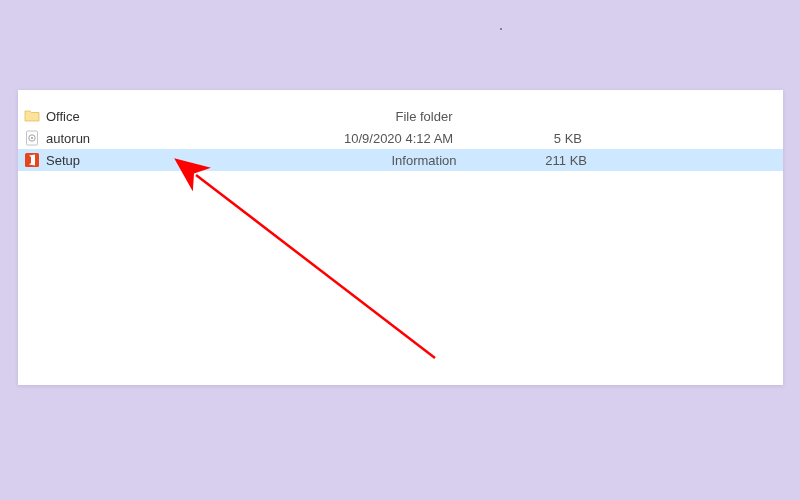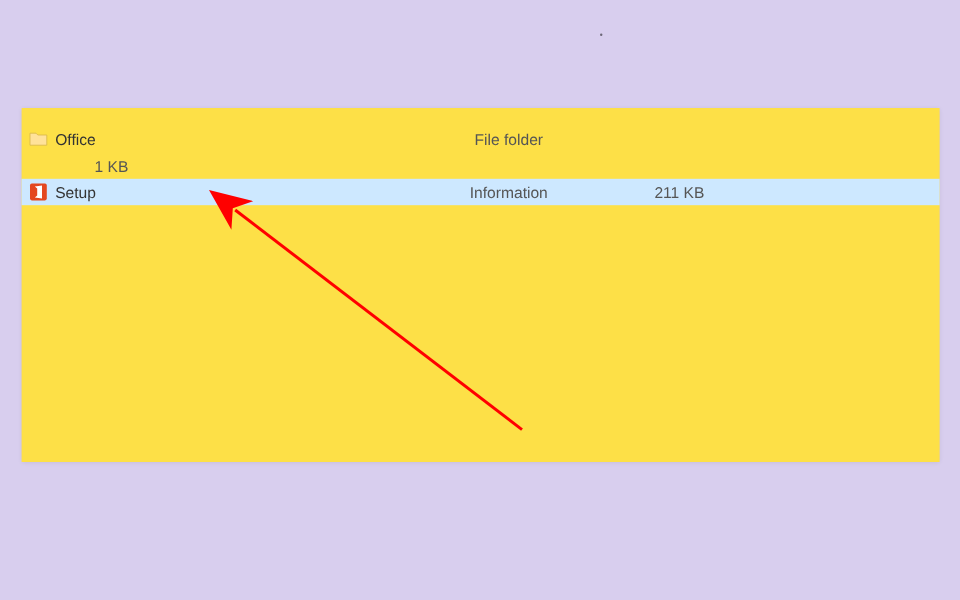--- a/index.html
+++ b/index.html
@@ -12,21 +12,21 @@
       color: #333;
       position: relative;
       overflow: hidden;
     }
     .window {
       position: absolute;
       left: 18px;
       top: 90px;
       width: 765px;
       height: 295px;
-      background: #fde047;
+      background: #ffffff;
       box-shadow: 0 1px 4px rgba(0,0,0,0.1);
     }
     .row {
       display: flex;
       align-items: center;
       height: 22px;
       padding-left: 6px;
     }
     .row.selected {
       background: #cde8ff;
@@ -63,21 +63,32 @@
             <svg viewBox="0 0 16 16" width="16" height="16">
               <path d="M1 3h5l1.5 1.5H15V13H1z" fill="#ffe29a" stroke="#d9b84a" stroke-width="0.7"></path>
             </svg>
           </span>
           <span>Office</span>
         </div>
         <div class="col-type">File folder</div>
         <div class="col-size"></div>
       </div>
       <div class="row">
-        <div class="col-size">1 KB</div>
+        <div class="col-name">
+          <span class="icon">
+            <svg viewBox="0 0 16 16" width="16" height="16">
+              <rect x="2.5" y="1" width="11" height="14" rx="1" fill="#fdfdfd" stroke="#b5b5b5" stroke-width="0.8"></rect>
+              <circle cx="8" cy="8" r="3.2" fill="none" stroke="#9a9a9a" stroke-width="0.9"></circle>
+              <circle cx="8" cy="8" r="1" fill="#9a9a9a"></circle>
+            </svg>
+          </span>
+          <span>autorun</span>
+        </div>
+        <div class="col-date">10/9/2020 4:12 AM</div>
+        <div class="col-size">5 KB</div>
       </div>
       <div class="row selected">
         <div class="col-name">
           <span class="icon">
             <svg viewBox="0 0 16 16" width="16" height="16">
               <rect x="1" y="1" width="14" height="14" rx="1.5" fill="#e4471f"></rect>
               <path d="M5 3.5 L11 2.5 V13.5 L5 12.5 L7 11 V5 Z" fill="#ffffff"></path>
             </svg>
           </span>
           <span>Setup</span>

